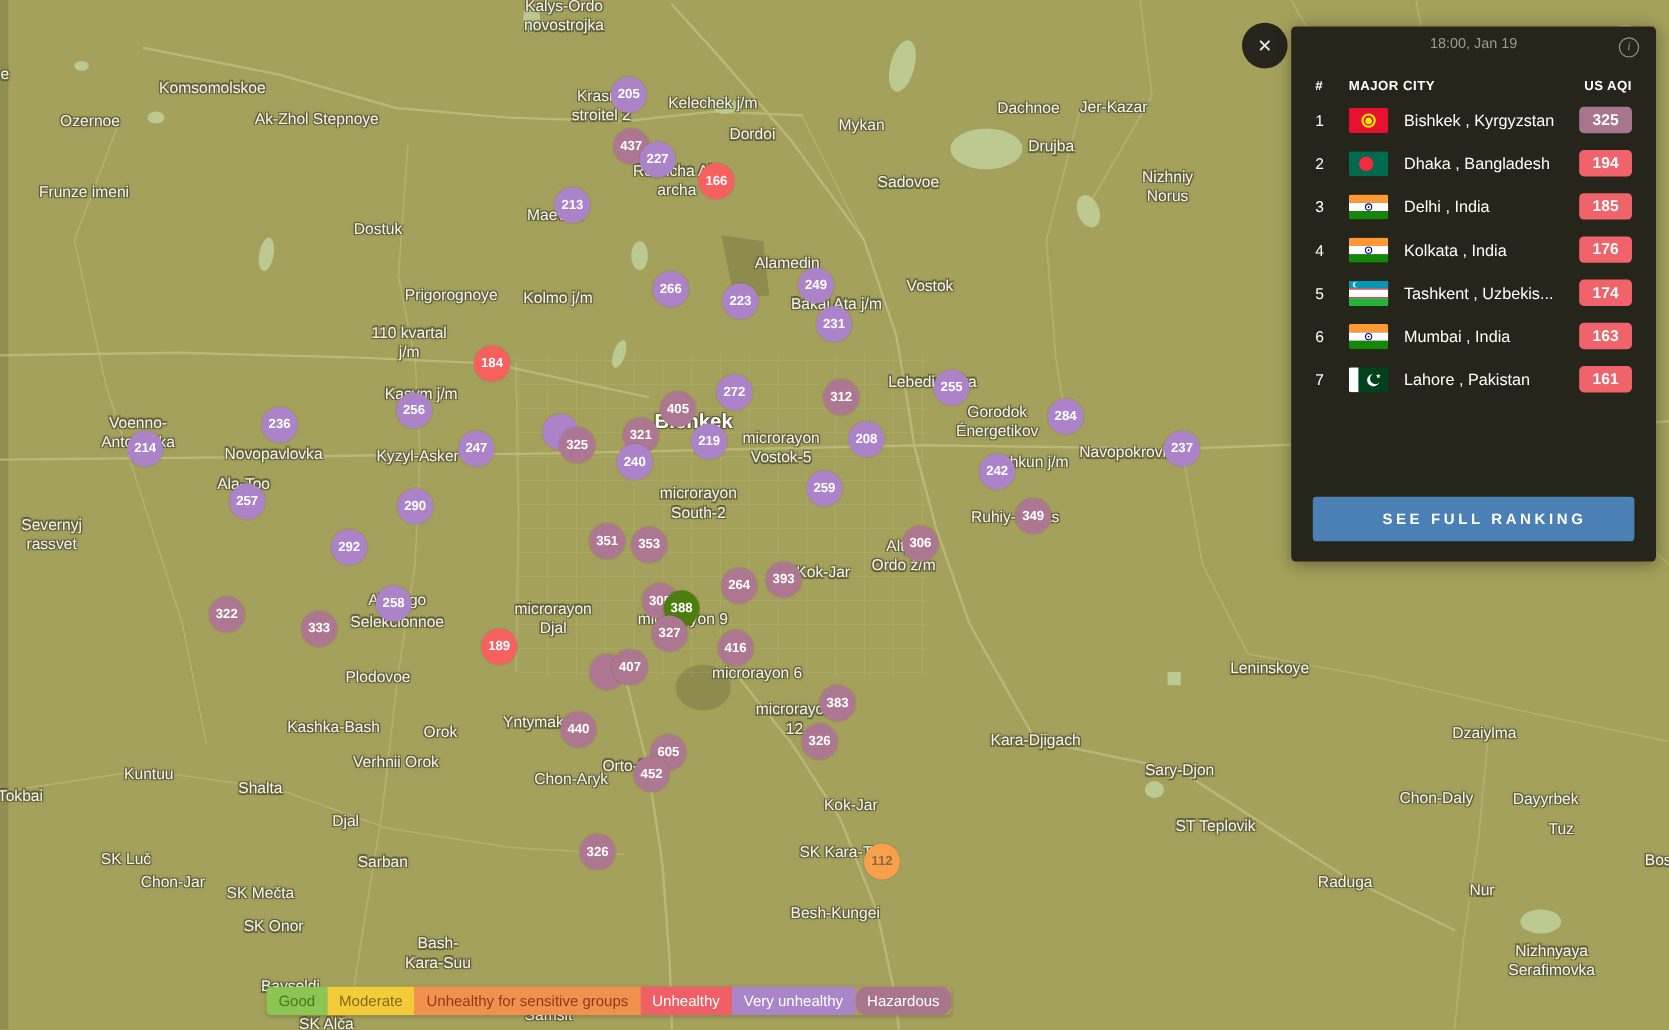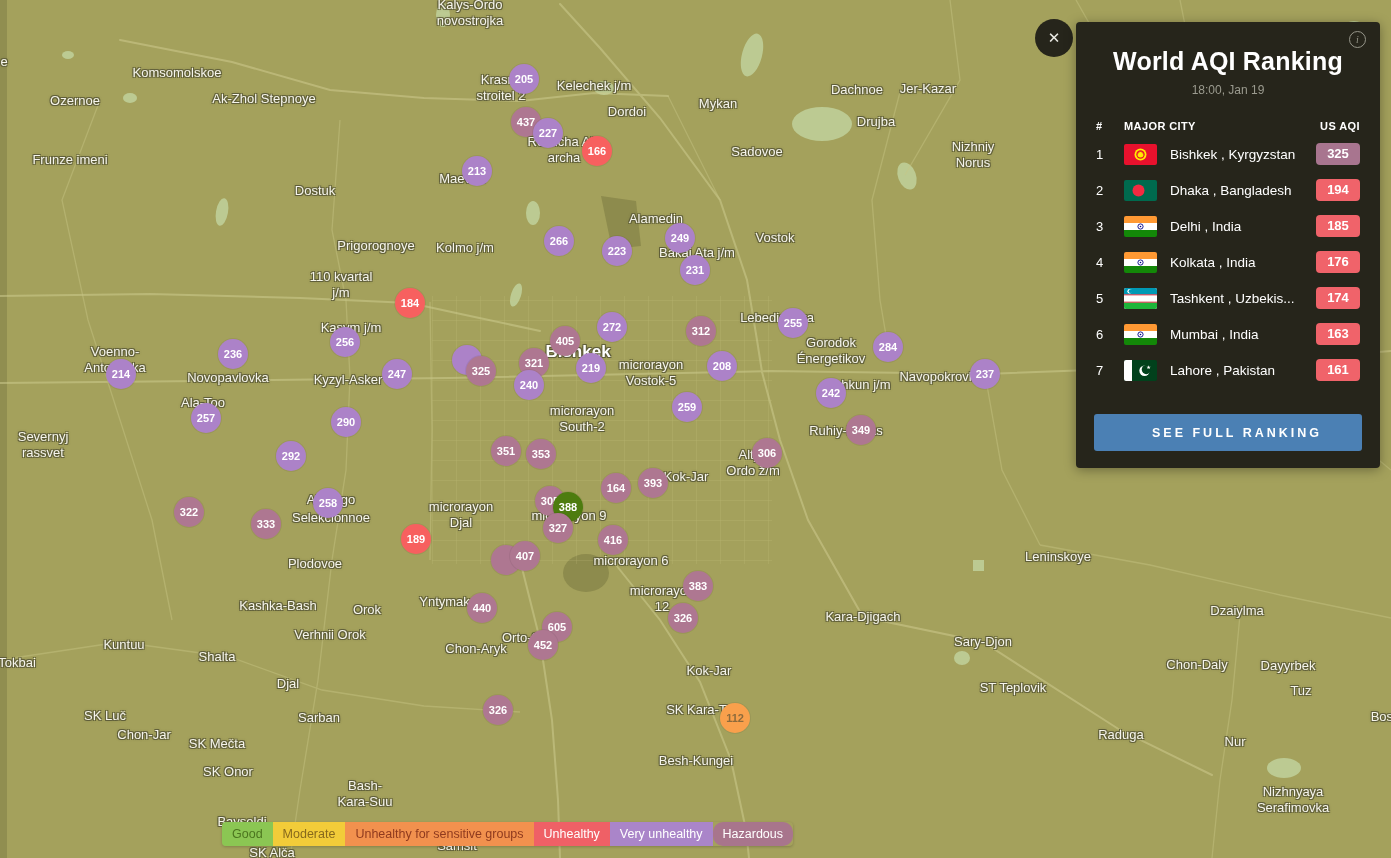--- a/index.html
+++ b/index.html
@@ -265,21 +265,21 @@
       <div class="aqi-marker" style="left: 985px; top: 374px; background: rgb(172, 130, 200); color: rgb(255, 255, 255);">237</div>
       <div class="aqi-marker" style="left: 831px; top: 393px; background: rgb(172, 130, 200); color: rgb(255, 255, 255);">242</div>
       <div class="aqi-marker" style="left: 206px; top: 418px; background: rgb(172, 130, 200); color: rgb(255, 255, 255);">257</div>
       <div class="aqi-marker" style="left: 346px; top: 422px; background: rgb(172, 130, 200); color: rgb(255, 255, 255);">290</div>
       <div class="aqi-marker" style="left: 687px; top: 407px; background: rgb(172, 130, 200); color: rgb(255, 255, 255);">259</div>
       <div class="aqi-marker" style="left: 861px; top: 430px; background: rgb(174, 119, 145); color: rgb(255, 255, 255);">349</div>
       <div class="aqi-marker" style="left: 291px; top: 456px; background: rgb(172, 130, 200); color: rgb(255, 255, 255);">292</div>
       <div class="aqi-marker" style="left: 767px; top: 453px; background: rgb(174, 119, 145); color: rgb(255, 255, 255);">306</div>
       <div class="aqi-marker" style="left: 506px; top: 451px; background: rgb(174, 119, 145); color: rgb(255, 255, 255);">351</div>
       <div class="aqi-marker" style="left: 541px; top: 454px; background: rgb(174, 119, 145); color: rgb(255, 255, 255);">353</div>
-      <div class="aqi-marker" style="left: 616px; top: 488px; background: rgb(174, 119, 145); color: rgb(255, 255, 255);">164</div>
+      <div class="aqi-marker" style="left: 616px; top: 488px; background: rgb(174, 119, 145); color: rgb(255, 255, 255);">264</div>
       <div class="aqi-marker" style="left: 653px; top: 483px; background: rgb(174, 119, 145); color: rgb(255, 255, 255);">393</div>
       <div class="aqi-marker" style="left: 328px; top: 503px; background: rgb(172, 130, 200); color: rgb(255, 255, 255);">258</div>
       <div class="aqi-marker" style="left: 189px; top: 512px; background: rgb(174, 119, 145); color: rgb(255, 255, 255);">322</div>
       <div class="aqi-marker" style="left: 550px; top: 501px; background: rgb(174, 119, 145); color: rgb(255, 255, 255);">305</div>
       <div class="aqi-marker" style="left: 568px; top: 507px; background: #4d7c0f; color: rgb(255, 255, 255);">388</div>
       <div class="aqi-marker" style="left: 558px; top: 528px; background: rgb(174, 119, 145); color: rgb(255, 255, 255);">327</div>
       <div class="aqi-marker" style="left: 266px; top: 524px; background: rgb(174, 119, 145); color: rgb(255, 255, 255);">333</div>
       <div class="aqi-marker" style="left: 613px; top: 540px; background: rgb(174, 119, 145); color: rgb(255, 255, 255);">416</div>
       <div class="aqi-marker" style="left: 416px; top: 539px; background: rgb(247, 96, 95); color: rgb(255, 255, 255);">189</div>
       <div class="aqi-marker" style="left: 525px; top: 556px; background: rgb(174, 119, 145); color: rgb(255, 255, 255);">407</div>
@@ -301,21 +301,20 @@
     <span class="legend-item" style="background: rgb(170, 133, 201); color: rgb(255, 255, 255);">Very unhealthy</span>
     <span class="legend-item" style="background: rgb(168, 117, 140); color: rgb(255, 255, 255); border-radius: 10px;">Hazardous</span>
   </div>
 
 <div class="close-btn">
   <span>✕</span>
 </div>
 
 <div class="panel">
   <div class="info-icon">i</div>
-  <div class="panel-title">World AQI Ranking</div>
   <div class="panel-sub">18:00, Jan 19</div>
   <div class="panel-header">
     <span class="h-rank">#</span>
     <span class="h-city">MAJOR CITY</span>
     <span class="h-aqi">US AQI</span>
   </div>
   <div class="rank-rows">
       <div class="rank-row">
         <span class="rank-num">1</span>
         <span class="flag">

